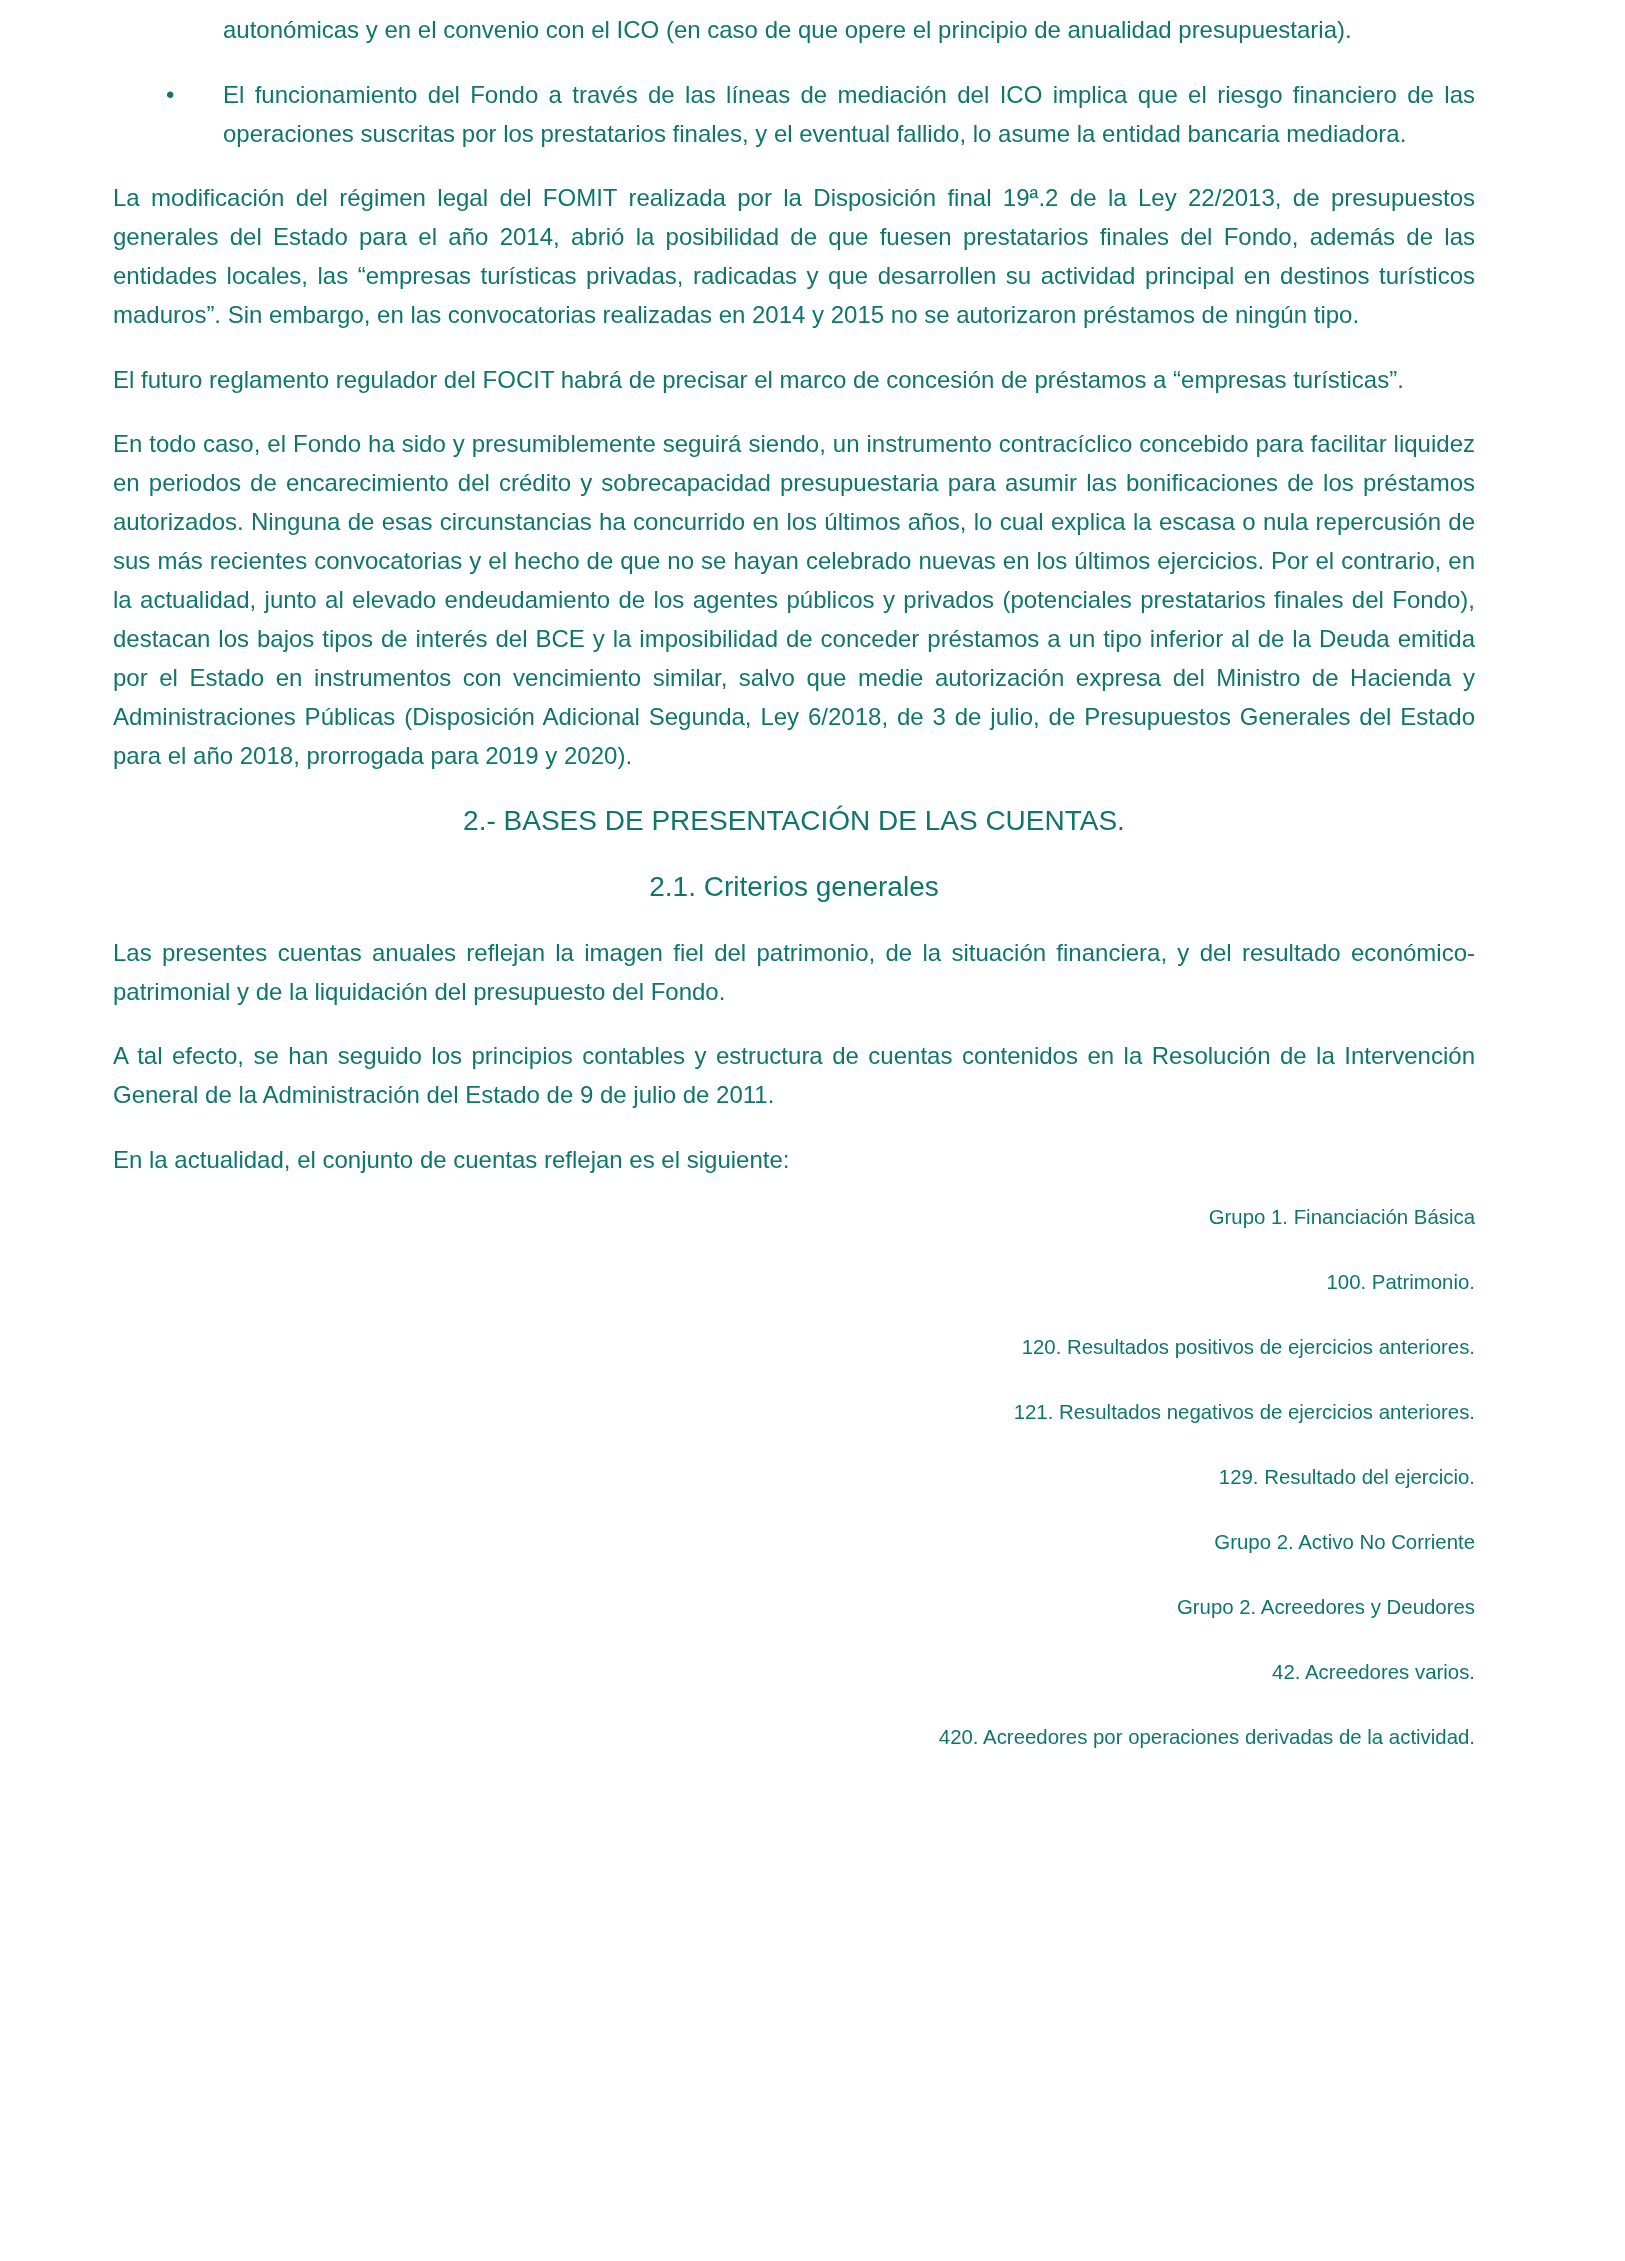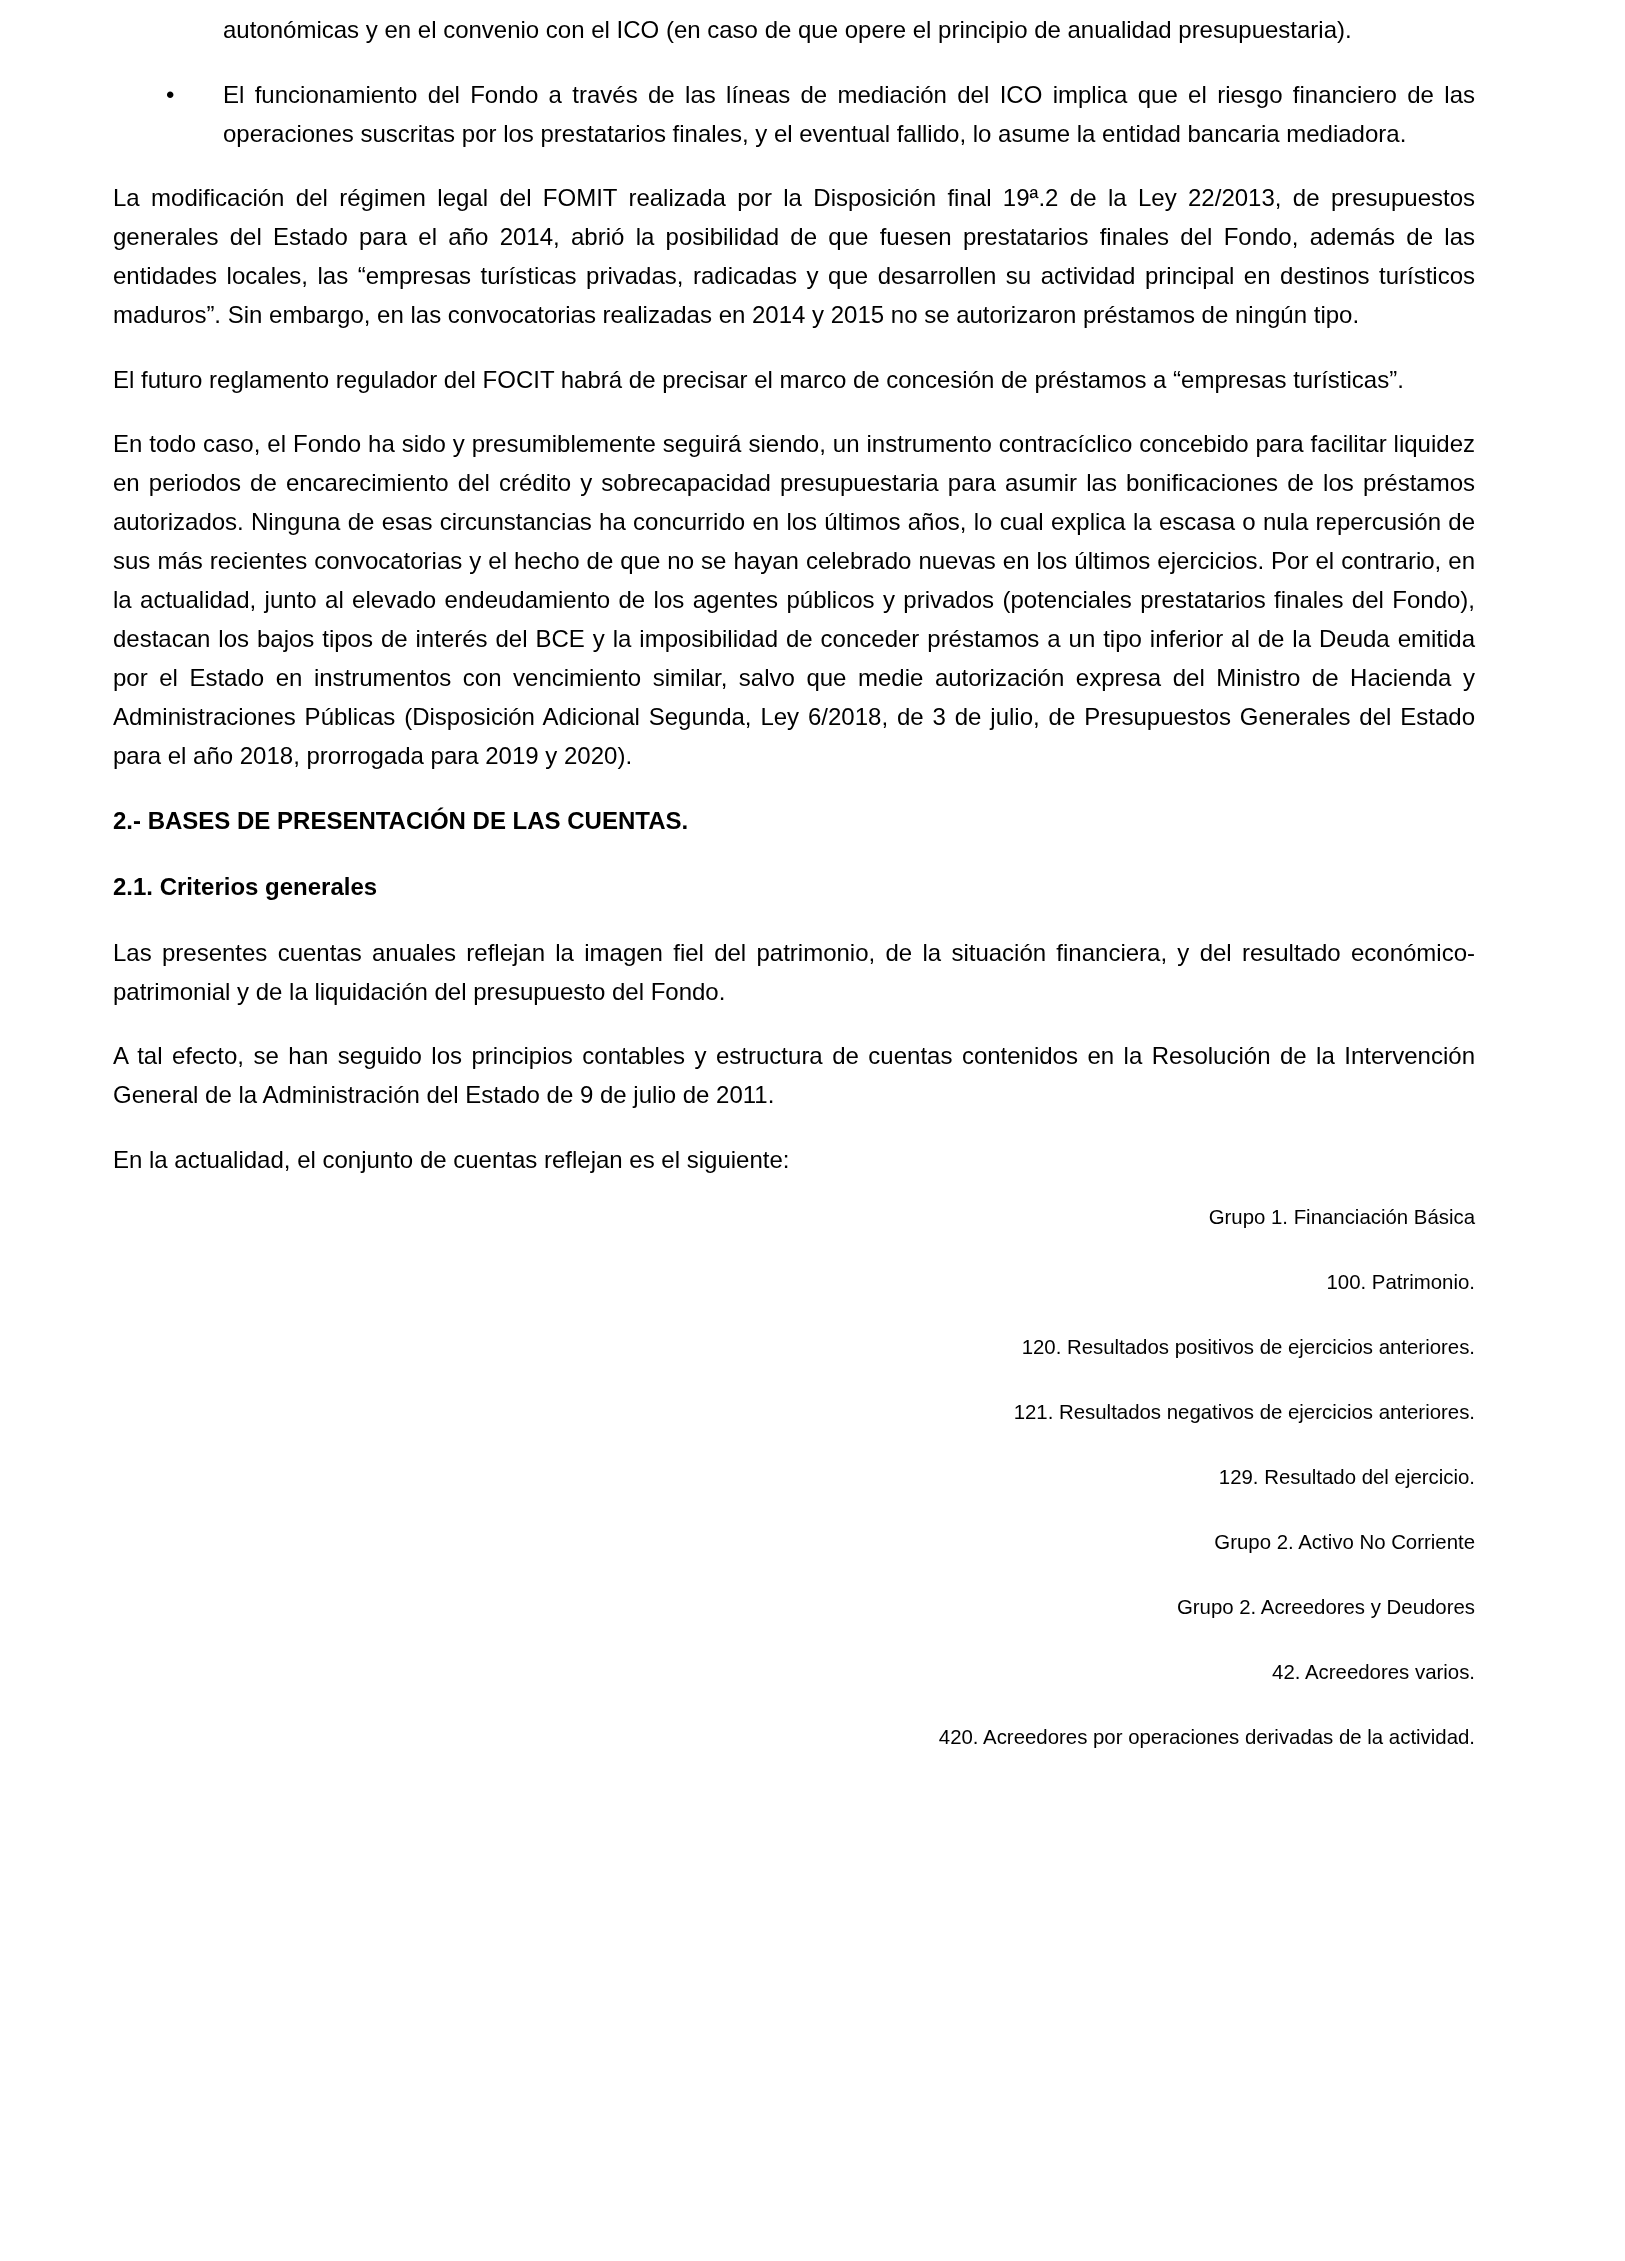--- a/index.html
+++ b/index.html
@@ -8,21 +8,21 @@
     background: #ffffff;
   }
   .page {
     position: relative;
     width: 1588px;
     min-height: 2261px;
     box-sizing: border-box;
     background: #ffffff;
     padding: 10.2px 113px 34px 113px;
     font-family: "Liberation Sans", "DejaVu Sans", sans-serif;
-    color: #000000;
+    color: #0f766e;
   }
   .para {
     font-size: 24px;
     line-height: 39px;
     text-align: justify;
     margin: 0 0 25.5px 0;
   }
   .indent-1 {
     padding-left: 110px;
   }
@@ -35,25 +35,25 @@
     margin: 0;
   }
   .bullet-marker {
     position: absolute;
     left: 53px;
     top: 0;
     font-size: 24px;
     line-height: 39px;
   }
   .heading {
-    font-size: 24px;
+    font-size: 28px;
     line-height: 39px;
-    font-weight: bold;
+    font-weight: normal;
     margin: 12px 0 27px 0;
-    text-align: left;
+    text-align: center;
   }
   .acct {
     font-size: 20.4px;
     line-height: 26px;
     margin: 0 0 39px 0;
     text-align: right;
   }
   .acct.last {
     margin-bottom: 0;
   }

